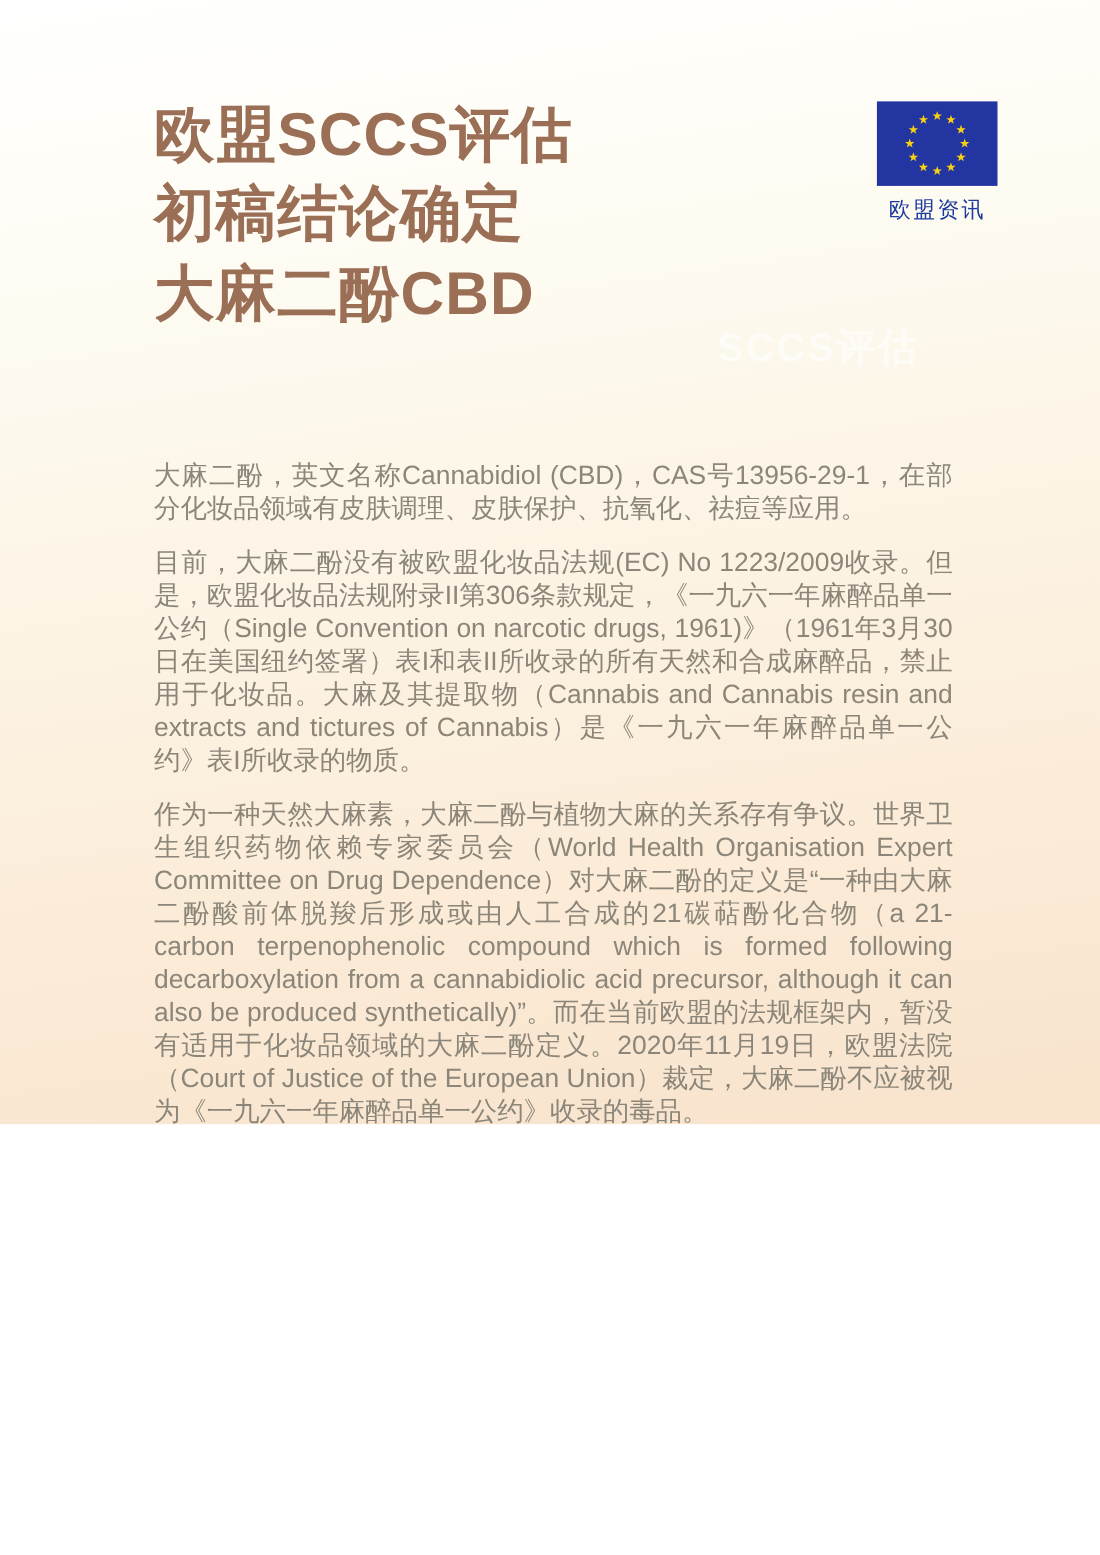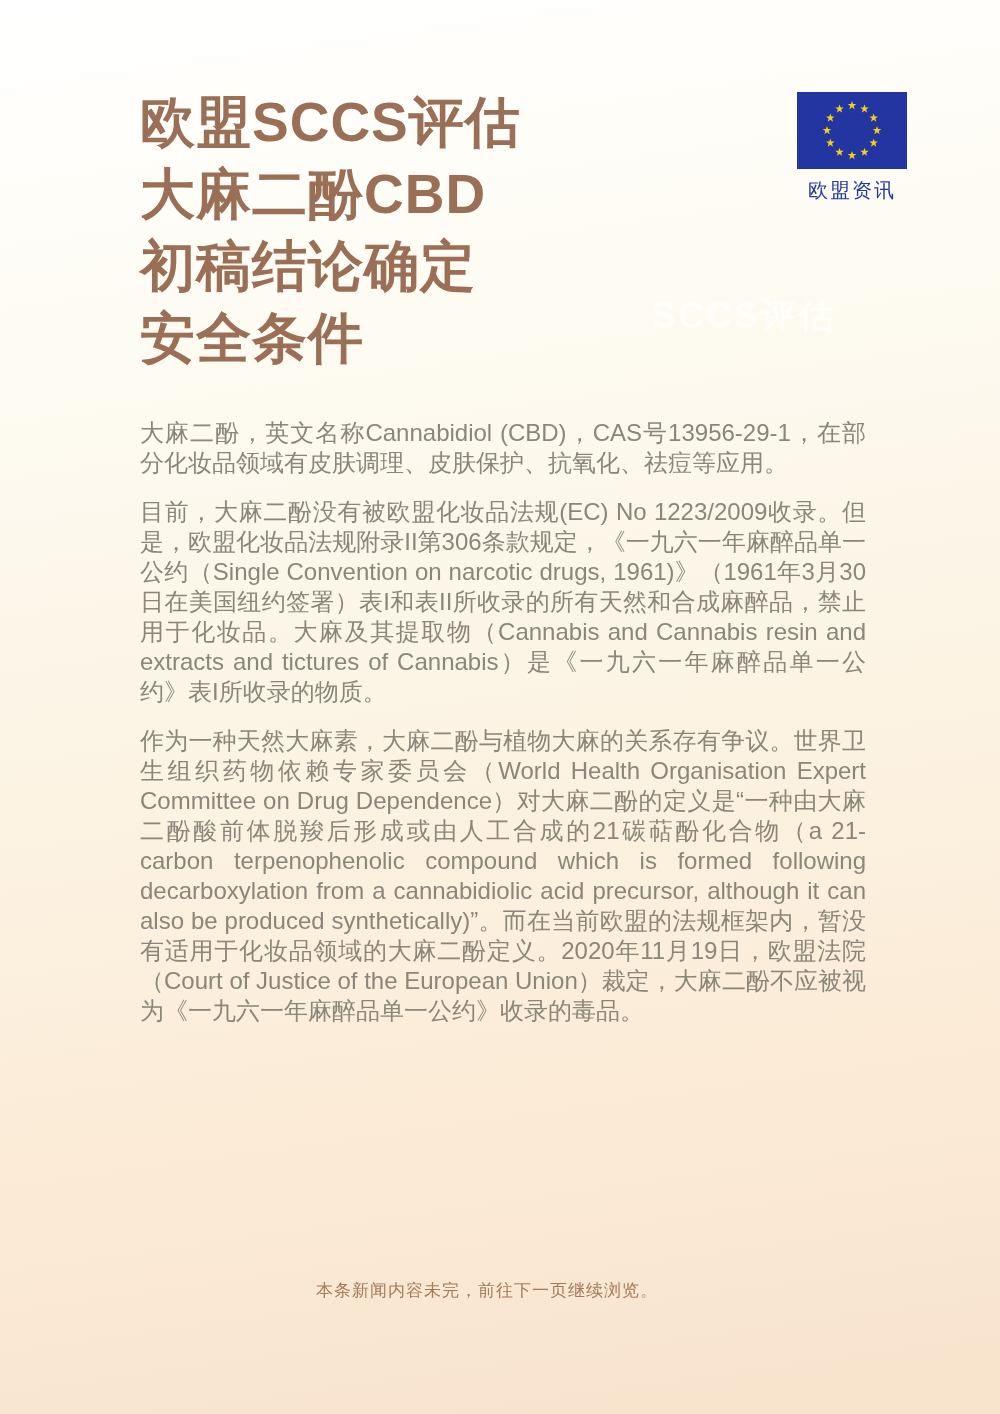--- a/index.html
+++ b/index.html
@@ -1,19 +1,19 @@
 <!DOCTYPE html>
 <html><head>
 <meta charset="utf-8">
 <style>
   html, body { margin: 0; padding: 0; }
   .page {
     position: relative;
     width: 1000px;
-    height: 1414px;
+    height: 1022px;
     overflow: hidden;
     background: linear-gradient(172deg,
       #ffffff 0%, #fffefa 10%, #fdfaf0 28%,
       #fcf3e3 52%, #fbebd7 76%, #f8e3cc 100%);
     font-family: "Liberation Sans", sans-serif;
   }
   .page-title {
     position: absolute;
     left: 140px;
     top: 86px;
@@ -82,23 +82,22 @@
     text-align: center;
   }
 </style>
 </head>
 <body>
 
 <div class="page">
 
   <div class="page-title">
     <div>欧盟SCCS评估</div>
+    <div>初稿结论确定</div>
     <div>大麻二酚CBD</div>
-    <div>初稿结论确定</div>
-    <div>安全条件</div>
   </div>
 
   <div class="eu-badge">
     <svg class="eu-flag" viewBox="0 0 110 77" xmlns="http://www.w3.org/2000/svg" aria-hidden="true">
       <defs>
         <path id="star" d="M0,-5 L1.176,-1.618 L4.755,-1.545 L1.902,0.618 L2.939,4.045 L0,2 L-2.939,4.045 L-1.902,0.618 L-4.755,-1.545 L-1.176,-1.618 Z" fill="#f8d012"></path>
       </defs>
       <rect width="110" height="77" fill="#2335a0"></rect>
       <use href="#star" transform="translate(55,13.5) scale(0.9)"></use>
       <use href="#star" transform="translate(67.5,16.85) scale(0.9)"></use>

